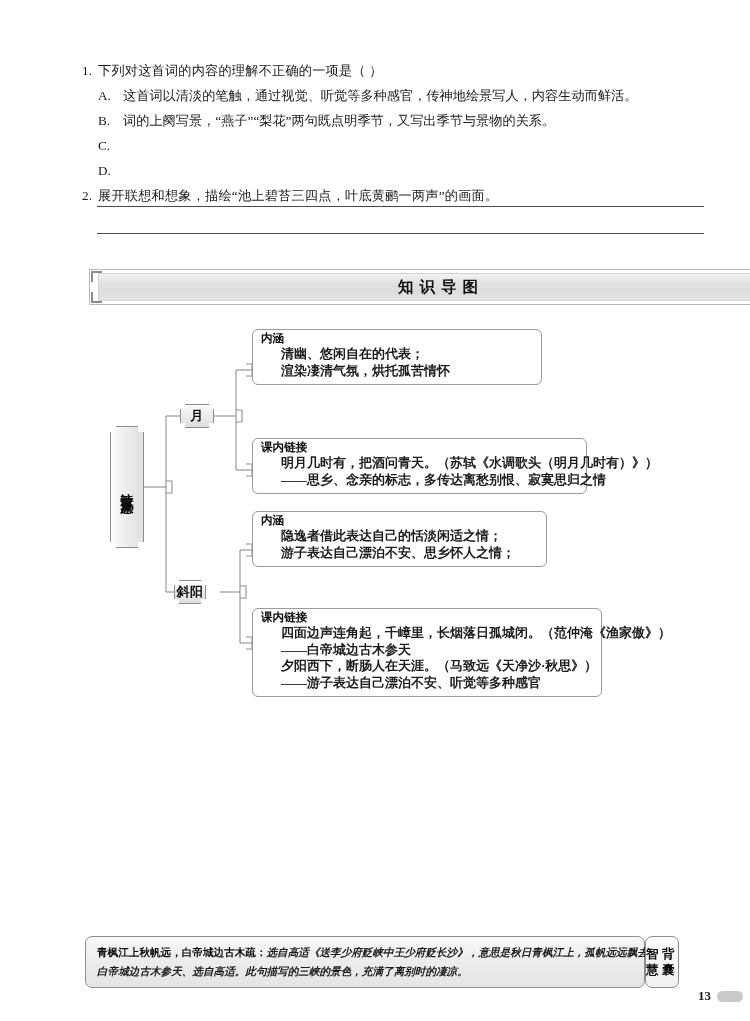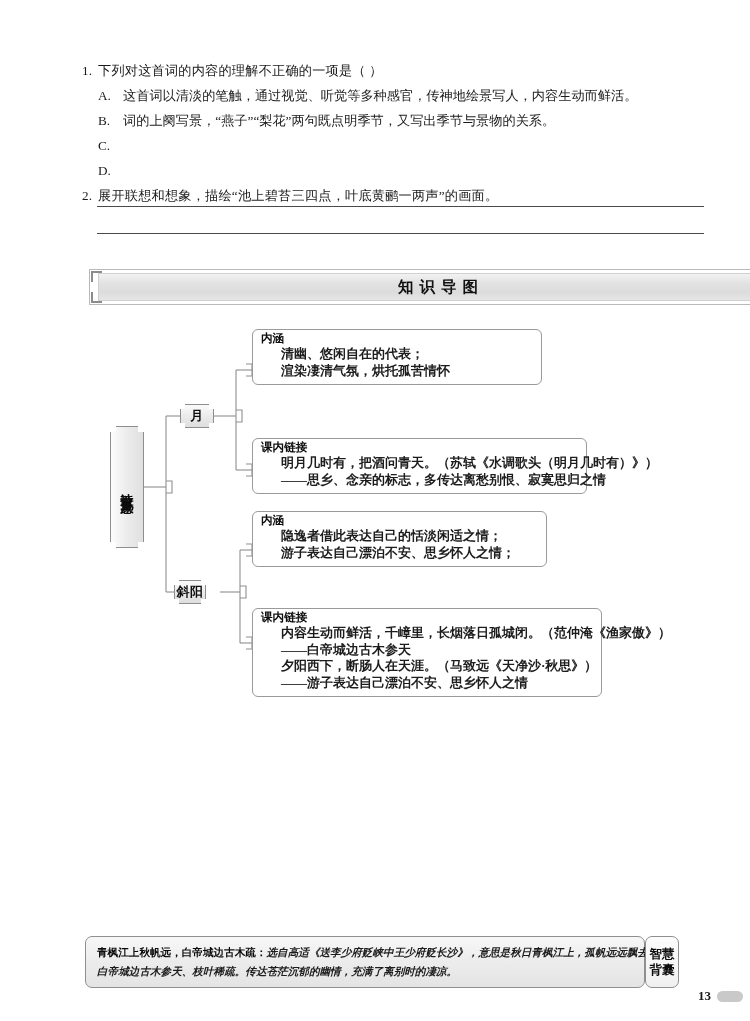--- a/index.html
+++ b/index.html
@@ -245,21 +245,20 @@
     position: absolute;
     left: 645px;
     top: 936px;
     width: 34px;
     height: 52px;
     border: 1.3px solid #8f8f8f;
     border-radius: 7px;
     background: linear-gradient(to bottom, #fcfcfc 0%, #f0f0f0 100%);
     box-sizing: border-box;
     display: flex;
-    flex-direction: column;
     align-items: center;
     justify-content: center;
   }
   .footer-tag span {
     font-family: "Liberation Sans", sans-serif;
     font-weight: bold;
     font-size: 12.5px;
     line-height: 16px;
     color: #0d0d0d;
   }
@@ -390,30 +389,30 @@
   </div>
 
   <div class="leaf-box" id="box-xy-neihan">
     <div class="leaf-title">内涵</div>
     <div class="leaf-line">隐逸者借此表达自己的恬淡闲适之情；</div>
     <div class="leaf-line">游子表达自己漂泊不安、思乡怀人之情；</div>
   </div>
 
   <div class="leaf-box" id="box-xy-lianjie">
     <div class="leaf-title">课内链接</div>
-    <div class="leaf-line">内容生动而鲜活，千嶂里，长烟落日孤城闭。（范仲淹《渔家傲》）</div>
+    <div class="leaf-line">四面边声连角起，千嶂里，长烟落日孤城闭。（范仲淹《渔家傲》）</div>
     <div class="leaf-line">——白帝城边古木参天</div>
     <div class="leaf-line">夕阳西下，断肠人在天涯。（马致远《天净沙·秋思》）</div>
-    <div class="leaf-line">——游子表达自己漂泊不安、思乡怀人之情</div>
+    <div class="leaf-line">——游子表达自己漂泊不安、听觉等多种感官</div>
   </div>
 </div>
 
 <div class="footer">
   <div class="footer-line"><span class="footer-head">青枫江上秋帆远，白帝城边古木疏：</span><span class="footer-body">选自高适《送李少府贬峡中王少府贬长沙》，意思是秋日青枫江上，孤帆远远飘去，</span></div>
-  <div class="footer-line footer-body">白帝城边古木参天、枝叶稀疏。传达苍茫沉郁的幽情，充满了离别时的凄凉。</div>
+  <div class="footer-line footer-body">白帝城边古木参天、选自高适。此句描写的三峡的景色，充满了离别时的凄凉。</div>
 </div>
 
 <div class="footer-tag">
   <span>智慧</span>
   <span>背囊</span>
 </div>
 
 <div class="page-num">13</div>
 <div class="page-pill"></div>
 

